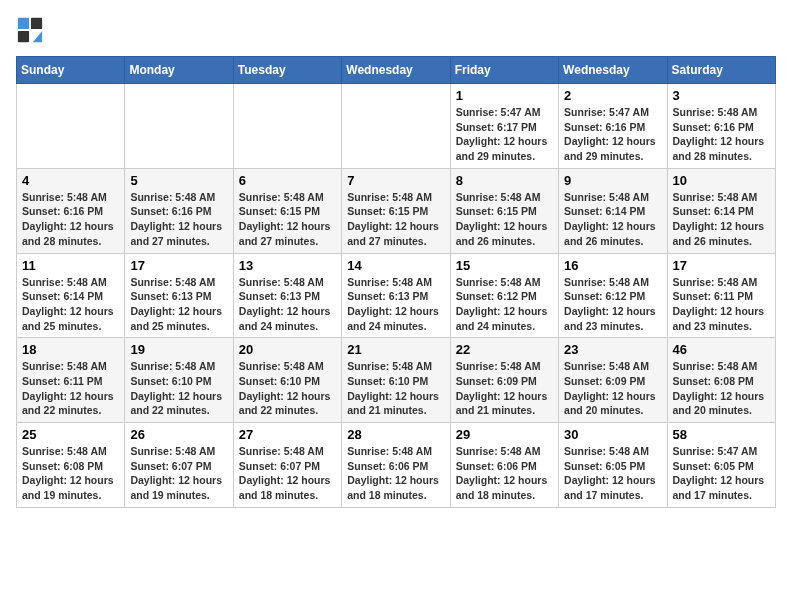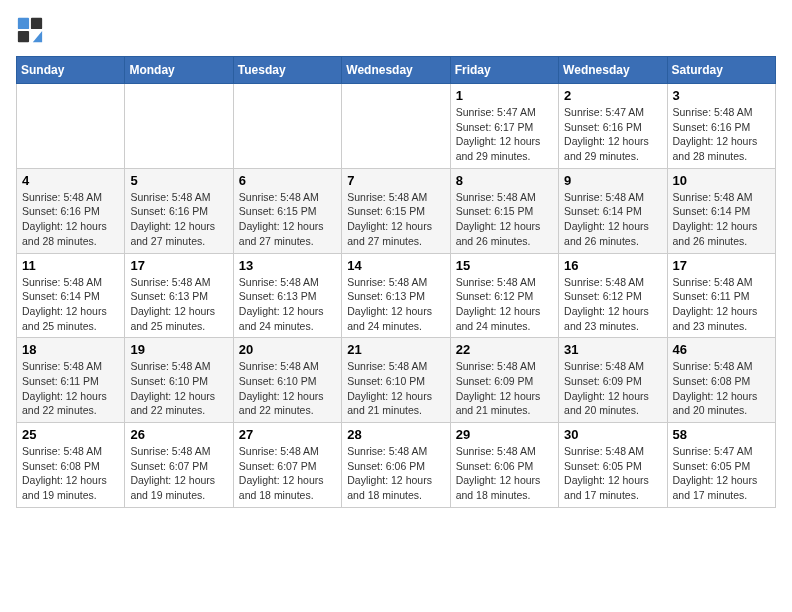--- a/index.html
+++ b/index.html
@@ -79,20 +79,21 @@
     .day-number {
       font-weight: bold;
       font-size: 13px;
       display: block;
       margin-bottom: 2px;
     }
     .day-detail {
       color: #333;
       font-size: 10.5px;
       line-height: 1.4;
+      font-weight: bold;
     }
     .empty-cell {
       background: #fff !important;
     }
   </style>
 </head>
 <body>
 
 <div class="header-area">
   <div class="logo">
@@ -264,21 +265,21 @@
 Sunset: 6:10 PM
 Daylight: 12 hours and 21 minutes.</div>
         </td>
         <td>
           <span class="day-number">22</span>
           <div class="day-detail" style="white-space: pre-line;">Sunrise: 5:48 AM
 Sunset: 6:09 PM
 Daylight: 12 hours and 21 minutes.</div>
         </td>
         <td>
-          <span class="day-number">31</span>
+          <span class="day-number">23</span>
           <div class="day-detail" style="white-space: pre-line;">Sunrise: 5:48 AM
 Sunset: 6:09 PM
 Daylight: 12 hours and 20 minutes.</div>
         </td>
         <td>
           <span class="day-number">46</span>
           <div class="day-detail" style="white-space: pre-line;">Sunrise: 5:48 AM
 Sunset: 6:08 PM
 Daylight: 12 hours and 20 minutes.</div>
         </td>

